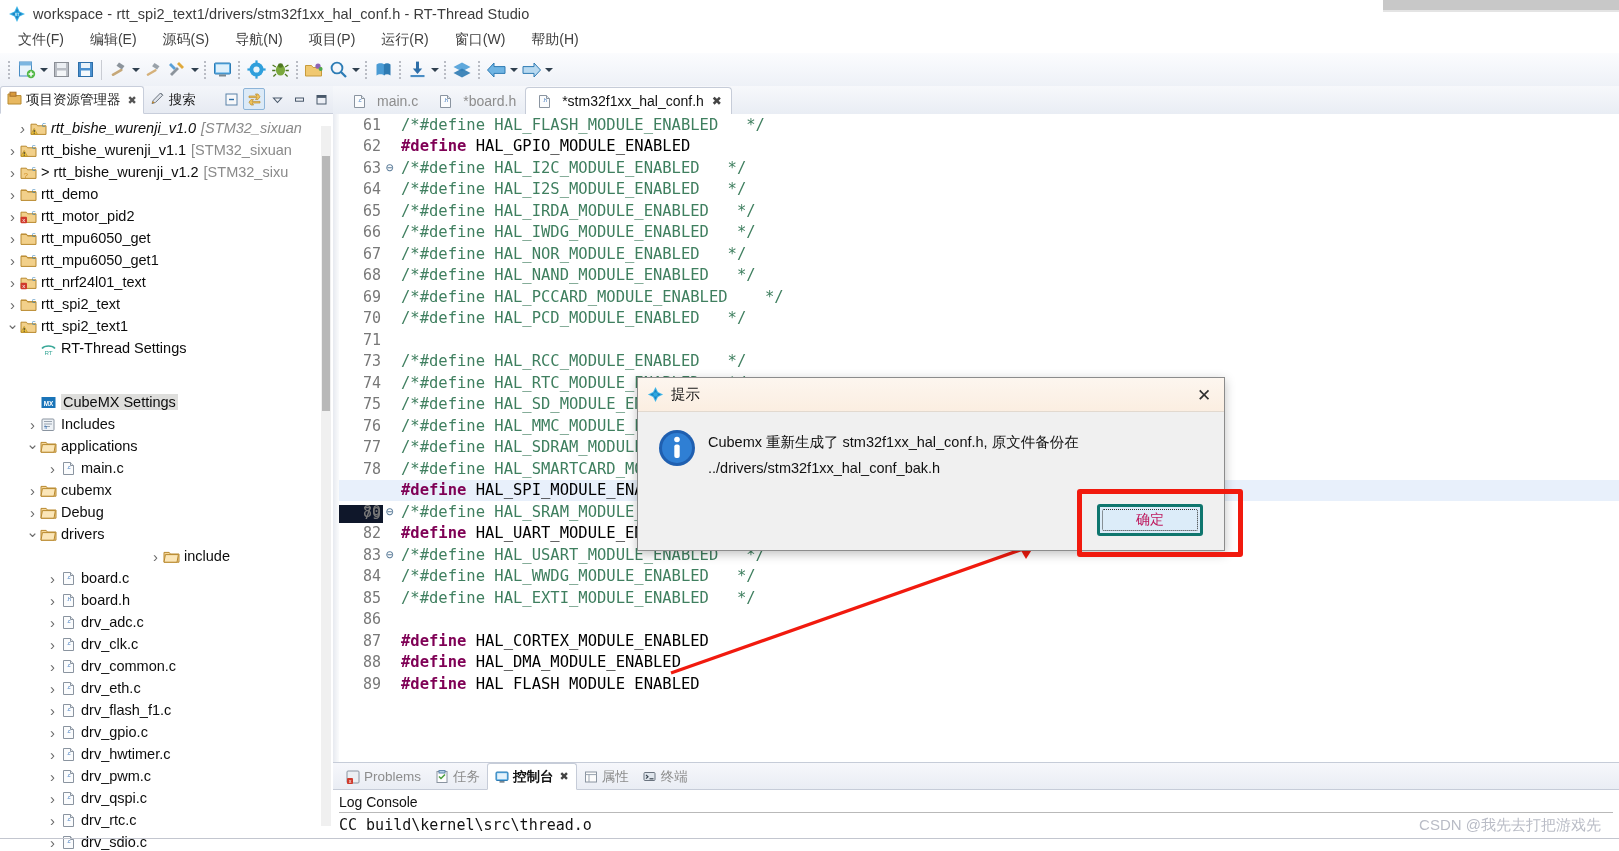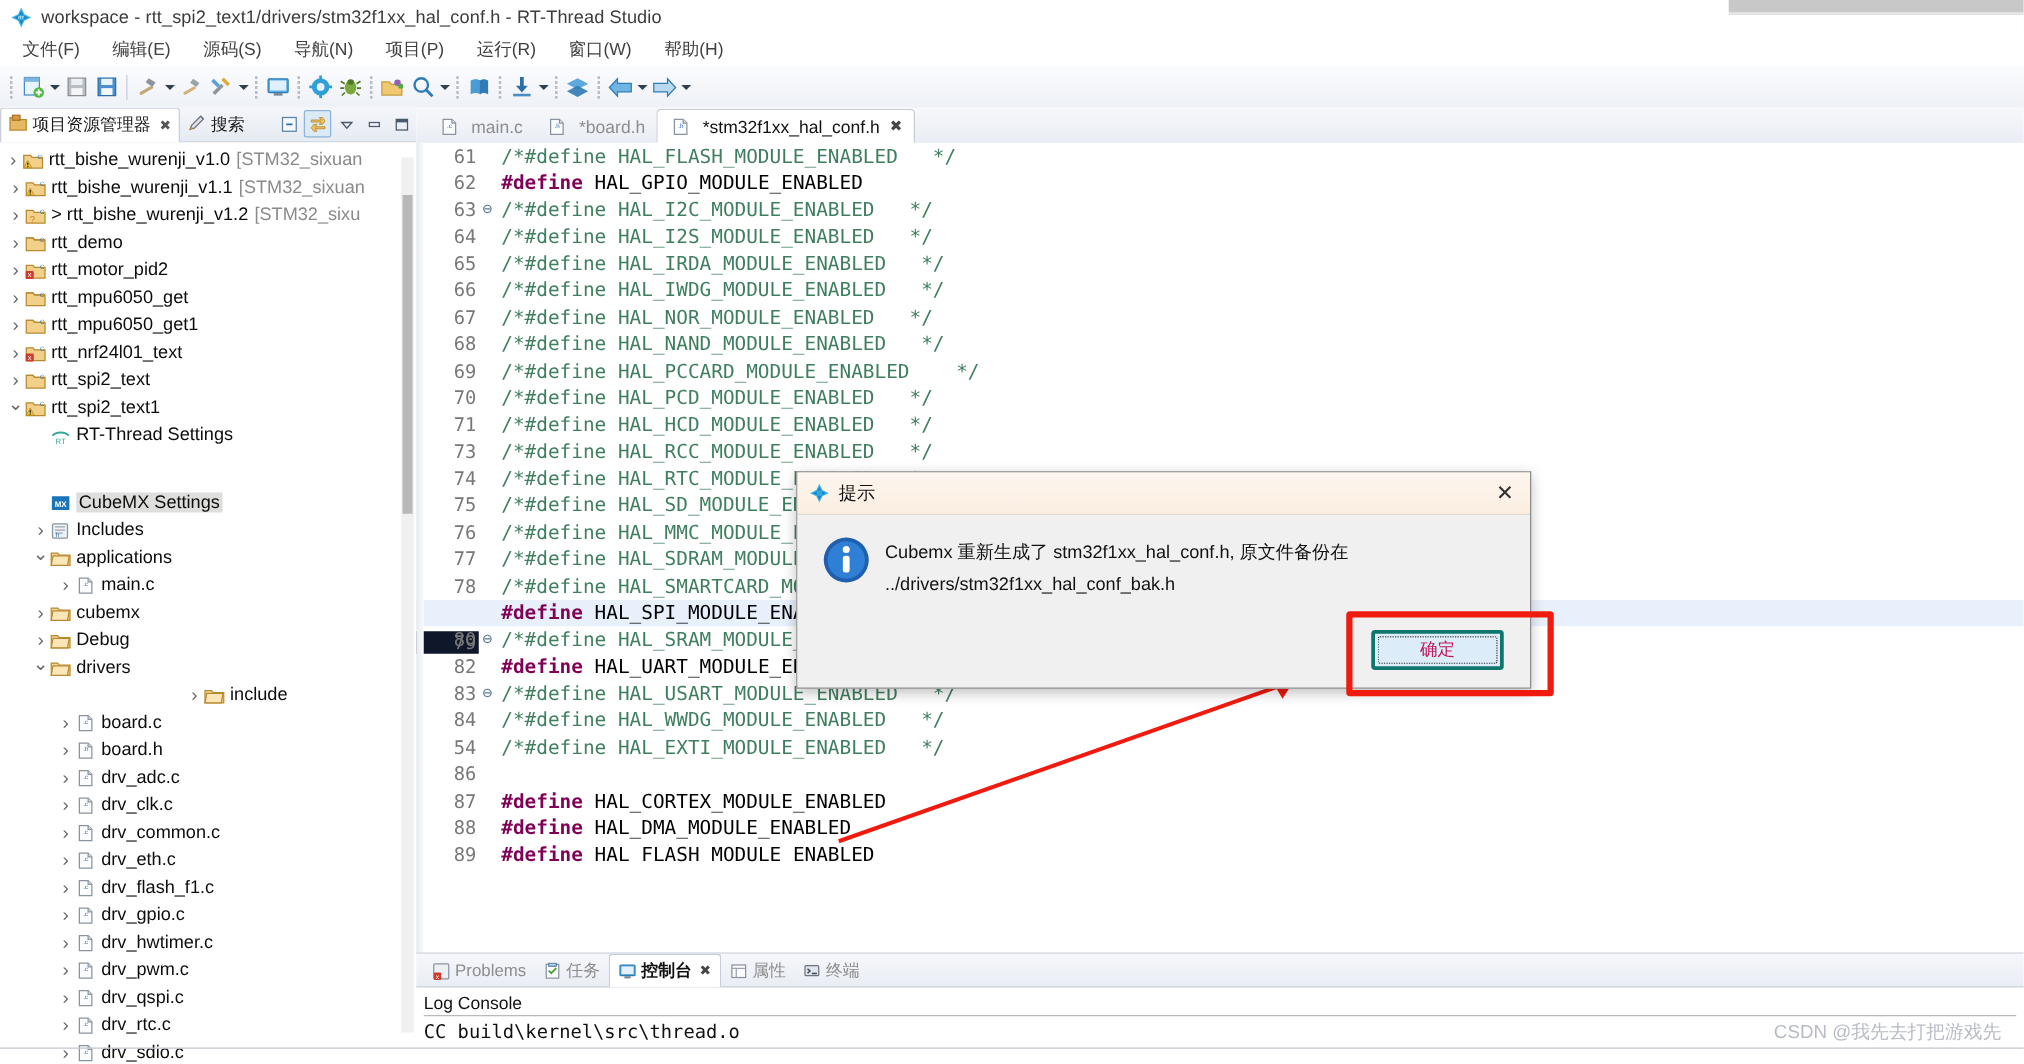--- a/index.html
+++ b/index.html
@@ -407,21 +407,21 @@
         <div class="vtool">
           <svg width="13" height="13" viewBox="0 0 13 13">
             <rect x="2" y="2.5" width="9" height="8.5" fill="none" stroke="#49586a"></rect>
             <rect x="2" y="2.5" width="9" height="2.4" fill="#49586a"></rect>
           </svg>
         </div>
       </div>
     </div>
 
     <div class="tree" id="tree-root">
-        <div class="trow" style="padding-left: 4px;">
+        <div class="trow" style="padding-left: 16px; font-style: italic;">
           <span class="arrow r"></span>
           <span class="ticon">
             <svg width="17" height="15" viewBox="0 0 17 15">
               <path d="M1 3.2h5.4l1.2 1.6H16V13.4H1z" fill="#f2d08a" stroke="#b8892e"></path>
               <text x="12" y="6.2" font-size="5" fill="#2a7ab5" font-family="Liberation Sans, sans-serif">C</text>
               <polygon points="4.2,7.4 7.4,13.2 1,13.2" fill="#f2c43c" stroke="#b08a1c" stroke-width=".6"></polygon>
               <rect x="3.7" y="9" width="1" height="2.3" fill="#333"></rect>
               <rect x="3.7" y="11.8" width="1" height="1" fill="#333"></rect>
             </svg>
           </span>
@@ -814,33 +814,33 @@
         <div class="cline"><span class="gut">61</span><span class="fold"></span><span class="ctext"><span class="c-cmt">/*#define HAL_FLASH_MODULE_ENABLED   */</span></span></div>
         <div class="cline"><span class="gut">62</span><span class="fold"></span><span class="ctext"><span class="c-kw">#define</span><span class="c-pl"> HAL_GPIO_MODULE_ENABLED</span></span></div>
         <div class="cline"><span class="gut">63</span><span class="fold">⊖</span><span class="ctext"><span class="c-cmt">/*#define HAL_I2C_MODULE_ENABLED   */</span></span></div>
         <div class="cline"><span class="gut">64</span><span class="fold"></span><span class="ctext"><span class="c-cmt">/*#define HAL_I2S_MODULE_ENABLED   */</span></span></div>
         <div class="cline"><span class="gut">65</span><span class="fold"></span><span class="ctext"><span class="c-cmt">/*#define HAL_IRDA_MODULE_ENABLED   */</span></span></div>
         <div class="cline"><span class="gut">66</span><span class="fold"></span><span class="ctext"><span class="c-cmt">/*#define HAL_IWDG_MODULE_ENABLED   */</span></span></div>
         <div class="cline"><span class="gut">67</span><span class="fold"></span><span class="ctext"><span class="c-cmt">/*#define HAL_NOR_MODULE_ENABLED   */</span></span></div>
         <div class="cline"><span class="gut">68</span><span class="fold"></span><span class="ctext"><span class="c-cmt">/*#define HAL_NAND_MODULE_ENABLED   */</span></span></div>
         <div class="cline"><span class="gut">69</span><span class="fold"></span><span class="ctext"><span class="c-cmt">/*#define HAL_PCCARD_MODULE_ENABLED    */</span></span></div>
         <div class="cline"><span class="gut">70</span><span class="fold"></span><span class="ctext"><span class="c-cmt">/*#define HAL_PCD_MODULE_ENABLED   */</span></span></div>
-        <div class="cline"><span class="gut">71</span><span class="fold"></span><span class="ctext"><span class="c-cmt">/*#define HAL_HCD_MODULE_ENABLED   */</span></span></div>
+        <div class="cline"><span class="gut">71</span><span class="fold"></span></div>
         <div class="cline"><span class="gut">73</span><span class="fold"></span><span class="ctext"><span class="c-cmt">/*#define HAL_RCC_MODULE_ENABLED   */</span></span></div>
         <div class="cline"><span class="gut">74</span><span class="fold"></span><span class="ctext"><span class="c-cmt">/*#define HAL_RTC_MODULE_ENABLED   */</span></span></div>
         <div class="cline"><span class="gut">75</span><span class="fold"></span><span class="ctext"><span class="c-cmt">/*#define HAL_SD_MODULE_ENABLED   */</span></span></div>
         <div class="cline"><span class="gut">76</span><span class="fold"></span><span class="ctext"><span class="c-cmt">/*#define HAL_MMC_MODULE_ENABLED   */</span></span></div>
         <div class="cline"><span class="gut">77</span><span class="fold"></span><span class="ctext"><span class="c-cmt">/*#define HAL_SDRAM_MODULE_ENABLED   */</span></span></div>
         <div class="cline"><span class="gut">78</span><span class="fold"></span><span class="ctext"><span class="c-cmt">/*#define HAL_SMARTCARD_MODULE_ENABLED   */</span></span></div>
         <div class="cline hl"><span class="gut">79</span><span class="fold"></span><span class="ctext"><span class="c-kw">#define</span><span class="c-pl"> HAL_SPI_MODULE_ENABLED</span></span></div>
         <div class="cline"><span class="gut">80</span><span class="fold">⊖</span><span class="ctext"><span class="c-cmt">/*#define HAL_SRAM_MODULE_ENABLED   */</span></span></div>
         <div class="cline"><span class="gut">82</span><span class="fold"></span><span class="ctext"><span class="c-kw">#define</span><span class="c-pl"> HAL_UART_MODULE_ENABLED</span></span></div>
         <div class="cline"><span class="gut">83</span><span class="fold">⊖</span><span class="ctext"><span class="c-cmt">/*#define HAL_USART_MODULE_ENABLED   */</span></span></div>
         <div class="cline"><span class="gut">84</span><span class="fold"></span><span class="ctext"><span class="c-cmt">/*#define HAL_WWDG_MODULE_ENABLED   */</span></span></div>
-        <div class="cline"><span class="gut">54</span><span class="fold"></span><span class="ctext"><span class="c-cmt">/*#define HAL_EXTI_MODULE_ENABLED   */</span></span></div>
+        <div class="cline"><span class="gut">85</span><span class="fold"></span><span class="ctext"><span class="c-cmt">/*#define HAL_EXTI_MODULE_ENABLED   */</span></span></div>
         <div class="cline"><span class="gut">86</span><span class="fold"></span><span class="ctext"><span class="c-pl"></span></span></div>
         <div class="cline"><span class="gut">87</span><span class="fold"></span><span class="ctext"><span class="c-kw">#define</span><span class="c-pl"> HAL_CORTEX_MODULE_ENABLED</span></span></div>
         <div class="cline"><span class="gut">88</span><span class="fold"></span><span class="ctext"><span class="c-kw">#define</span><span class="c-pl"> HAL_DMA_MODULE_ENABLED</span></span></div>
         <div class="cline"><span class="gut">89</span><span class="fold"></span><span class="ctext"><span class="c-kw">#define</span><span class="c-pl"> HAL FLASH MODULE ENABLED</span></span></div>
       </div>
     <div class="ed-leftborder"></div>
     <div class="hscroll">
       <div class="larr"></div>
     </div>
   </div>

